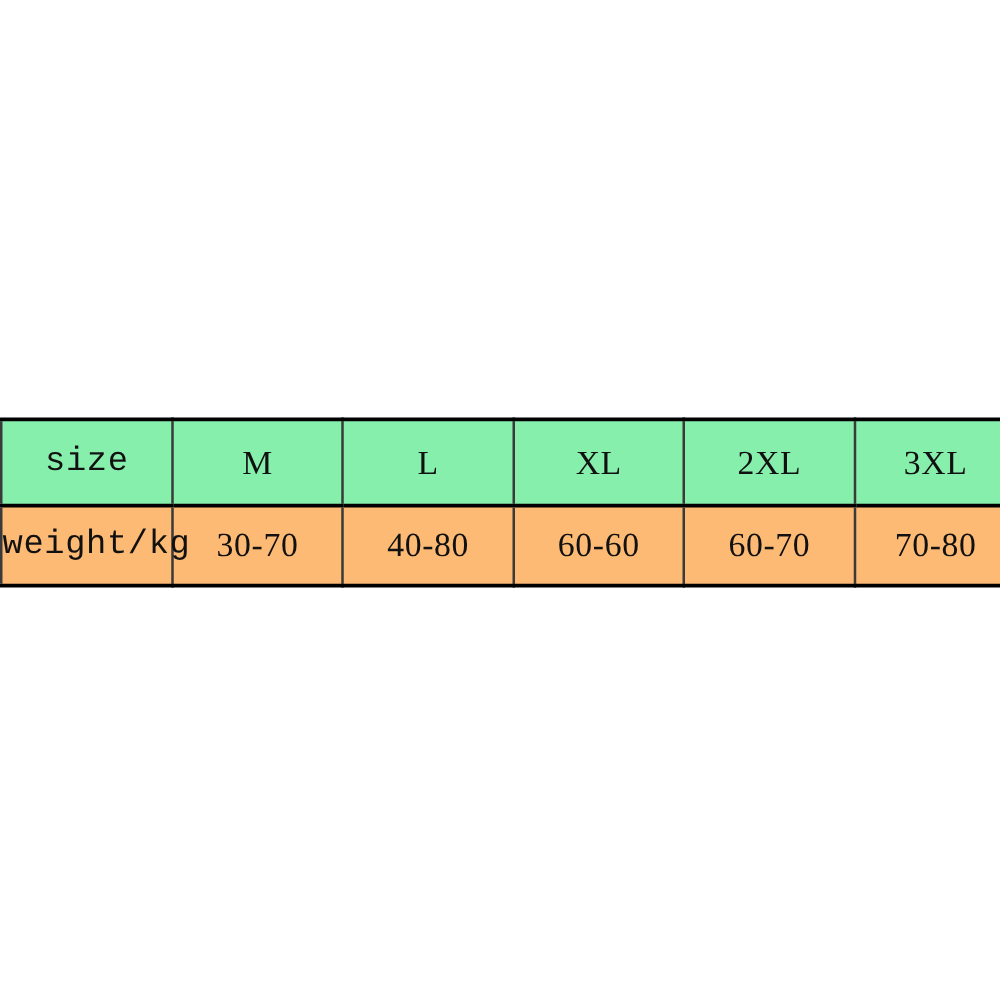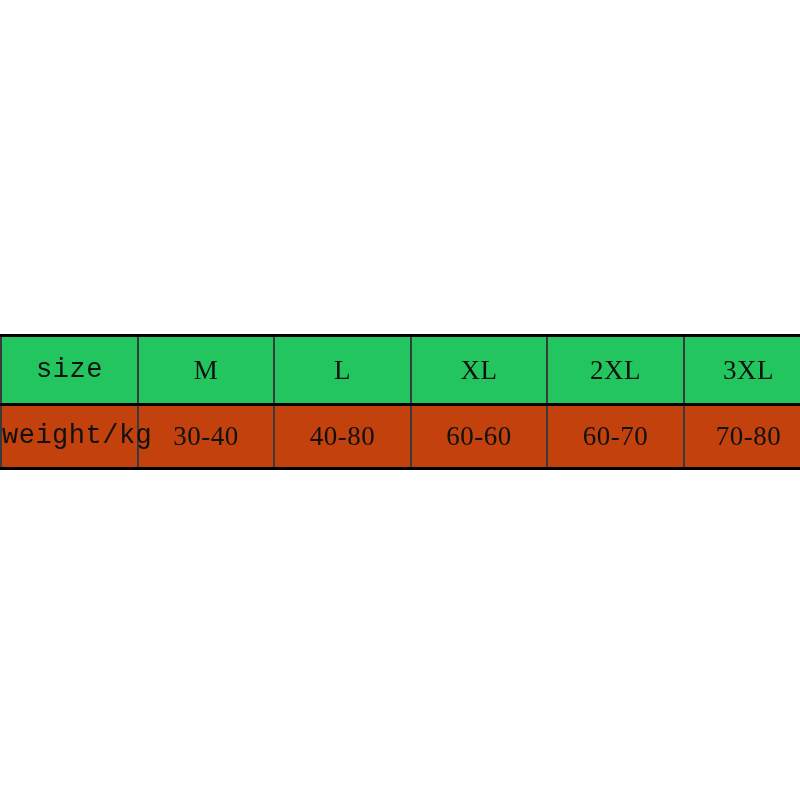--- a/index.html
+++ b/index.html
@@ -42,30 +42,30 @@
   table.size-chart td {
     border-left: 2px solid #3a3a3a;
     border-right: 2px solid #3a3a3a;
     text-align: center;
     vertical-align: middle;
     padding: 0;
     color: #111111;
   }
 
   table.size-chart tr.header-row td {
-    background: #22c55e;
+    background: #86efac;
     height: 66px;
     border-bottom: 3px solid #000000;
     font-size: 27px;
     line-height: 1;
     letter-spacing: 0.5px;
   }
 
   table.size-chart tr.data-row td {
-    background: #c2410c;
+    background: #fdba74;
     height: 61px;
     font-size: 27px;
     line-height: 1;
     letter-spacing: 0.5px;
     margin-left: 20px;
   }
 
   
   td.label-cell {
     font-family: "Liberation Mono", "DejaVu Sans Mono", monospace;
@@ -100,21 +100,21 @@
       <tr class="header-row">
         <td class="label-cell">size</td>
         <td>M</td>
         <td>L</td>
         <td>XL</td>
         <td>2XL</td>
         <td class="last-col">3XL</td>
       </tr>
       <tr class="data-row">
         <td class="label-cell">weight/kg</td>
-        <td>30-40</td>
+        <td>30-70</td>
         <td>40-80</td>
         <td>60-60</td>
         <td>60-70</td>
         <td class="last-col">70-80</td>
       </tr>
     </tbody>
   </table>
 </div>
 
 </body></html>

